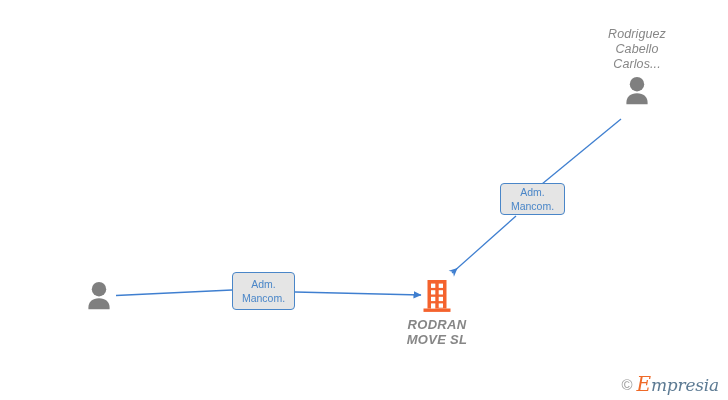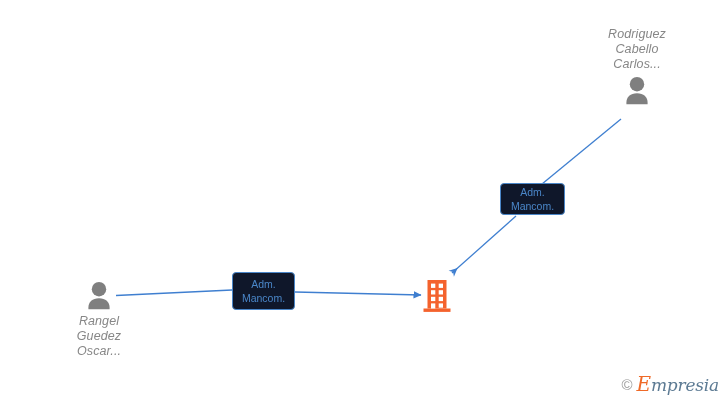--- a/index.html
+++ b/index.html
@@ -53,21 +53,21 @@
     font-weight: bold;
     font-size: 13px;
     letter-spacing: 0.3px;
     margin-top: 4px;
   }
 
   
   .rel-box {
     position: absolute;
     box-sizing: border-box;
-    background: #0f172a;
+    background: #e5e5e5;
     border: 1.4px solid #4a86c8;
     border-radius: 4px;
     color: #4a86c8;
     font-size: 10.5px;
     line-height: 1.35;
     text-align: center;
     white-space: pre-line;
     display: flex;
     align-items: center;
     justify-content: center;
@@ -124,23 +124,20 @@
     <line x1="621" y1="119" x2="542" y2="184" stroke="#3f7fd0" stroke-width="1.3"></line>
 
     <line x1="516" y1="216" x2="452" y2="273" stroke="#3f7fd0" stroke-width="1.3" marker-end="url(#arrowD)"></line>
   </svg>
 
   <div class="node" id="node-person-left" style="left:39px; top:281px; width:120px;">
     <svg class="person-icon" width="28" height="30" viewBox="0 0 28 30">
       <circle cx="14" cy="8.2" r="7.2" fill="#7f7f7f"></circle>
       <path d="M14 17.2c-6.6 0-10.6 3.9-10.6 9.2 0 1.1 0 1.9 0 1.9h21.2s0-0.8 0-1.9c0-5.3-4-9.2-10.6-9.2z" fill="#7f7f7f"></path>
     </svg>
-    <div class="node-label">Rangel
-Guedez
-Oscar...</div>
   </div>
 
   <div class="node" id="node-person-top-right" style="left:577px; top:27px; width:120px;">
     <div class="node-label" style="margin:0 0 5px 0;">Rodriguez
 Cabello
 Carlos...</div>
     <svg class="person-icon" width="28" height="30" viewBox="0 0 28 30">
       <circle cx="14" cy="8.2" r="7.2" fill="#7f7f7f"></circle>
       <path d="M14 17.2c-6.6 0-10.6 3.9-10.6 9.2 0 1.1 0 1.9 0 1.9h21.2s0-0.8 0-1.9c0-5.3-4-9.2-10.6-9.2z" fill="#7f7f7f"></path>
     </svg>
@@ -152,20 +149,22 @@
       <rect x="1.5" y="29.5" width="27" height="3.4" fill="#f4622d"></rect>
       <rect x="9" y="4.6" width="4.3" height="4.3" fill="#ffffff"></rect>
       <rect x="16.7" y="4.6" width="4.3" height="4.3" fill="#ffffff"></rect>
       <rect x="9" y="11.2" width="4.3" height="4.3" fill="#ffffff"></rect>
       <rect x="16.7" y="11.2" width="4.3" height="4.3" fill="#ffffff"></rect>
       <rect x="9" y="17.8" width="4.3" height="4.3" fill="#ffffff"></rect>
       <rect x="16.7" y="17.8" width="4.3" height="4.3" fill="#ffffff"></rect>
       <rect x="9" y="24.4" width="4.3" height="5.1" fill="#ffffff"></rect>
       <rect x="16.7" y="24.4" width="4.3" height="4.3" fill="#ffffff"></rect>
     </svg>
+    <div class="node-label company">RODRAN
+MOVE SL</div>
   </div>
 
   <div class="rel-box" id="rel-left" style="left:232px; top:272px; width:63px; height:38px;">
     <span>Adm.
 Mancom.</span>
   </div>
 
   <div class="rel-box" id="rel-right" style="left:500px; top:183px; width:65px; height:32px;">
     <span>Adm.
 Mancom.</span>

